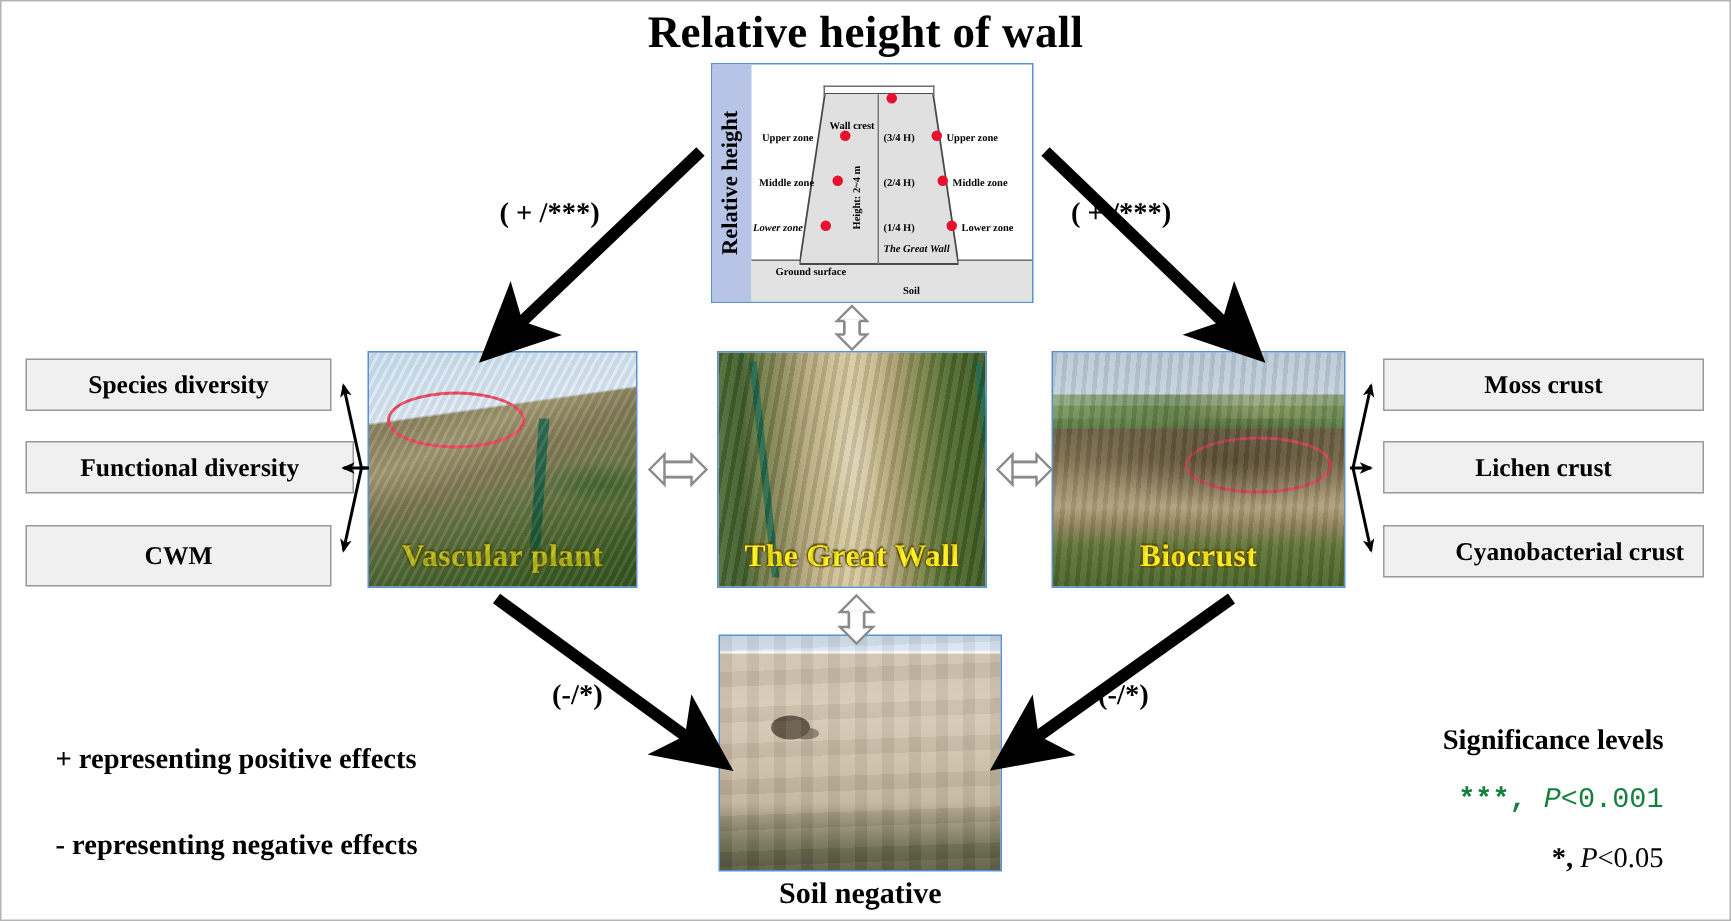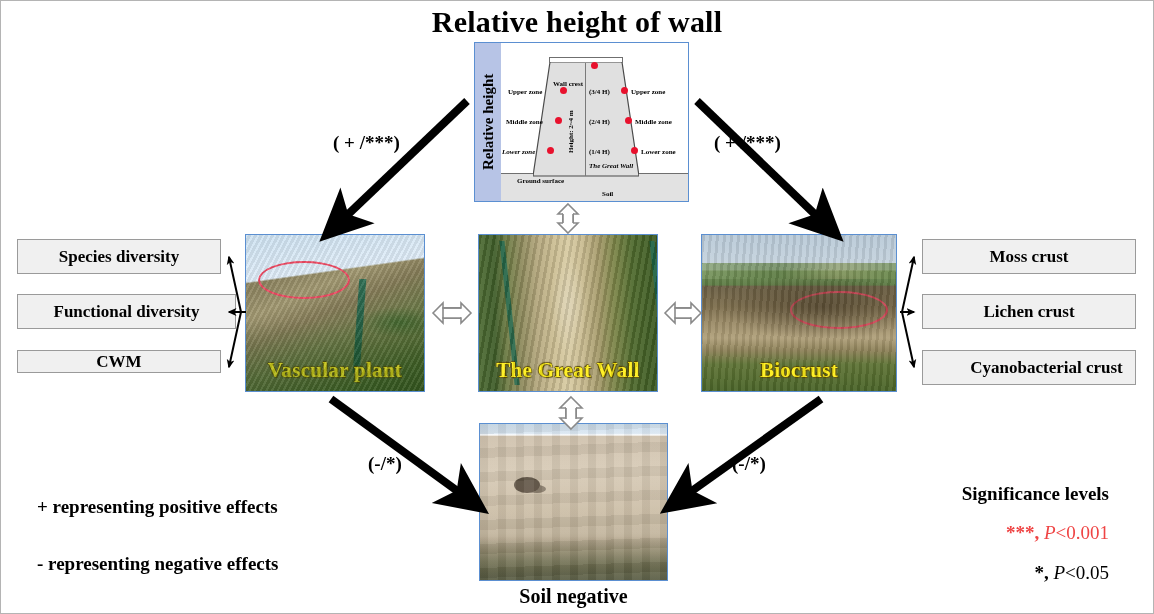--- a/index.html
+++ b/index.html
@@ -340,21 +340,21 @@
 
   <div class="photo p-soil" style="left:478px; top:422px; width:189px; height:158px;"></div>
   <div class="txt" style="left:478px; top:585px; width:189px; text-align:center; font-size:20px;">Soil negative</div>
 
   <div class="lbl-box" style="left:16px; top:238px; width:204px; height:35px;justify-content:center;">
     <span>Species diversity</span>
   </div>
   <div class="lbl-box" style="left:16px; top:293px; width:219px; height:35px;">
     <span>Functional diversity</span>
   </div>
-  <div class="lbl-box" style="left:16px; top:349px; width:204px; height:23px;">
+  <div class="lbl-box" style="left:16px; top:349px; width:204px; height:41px;">
     <span>CWM</span>
   </div>
 
   <div class="lbl-box" style="left:921px; top:238px; width:214px; height:35px;">
     <span>Moss crust</span>
   </div>
   <div class="lbl-box" style="left:921px; top:293px; width:214px; height:35px;">
     <span>Lichen crust</span>
   </div>
   <div class="lbl-box" style="left:921px; top:349px; width:214px; height:35px;padding-left:35px;">
@@ -364,21 +364,21 @@
   <div class="txt edge-lbl" style="left:332px; top:132px;">( + /***)</div>
   <div class="txt edge-lbl" style="left:713px; top:132px;">( + /***)</div>
   <div class="txt edge-lbl" style="left:367px; top:453px;">(-/*)</div>
   <div class="txt edge-lbl" style="left:731px; top:453px;">(-/*)</div>
 
   <div class="txt legend-line" style="left:36px; top:496px;">+ representing positive effects</div>
   <div class="txt sig-title" style="left:0px; top:483px; width:1108px; text-align:right;">Significance levels</div>
 
   <div class="txt legend-line" style="left:36px; top:553px;">- representing negative effects</div>
   <div style="position:absolute; left:0; top:521px; width:1108px; text-align:right;
-              font-family:Liberation Serif, serif; font-size:19px; color:#ef4444;">
+              font-family:Liberation Mono, monospace; font-size:19px; color:#15803d;">
     <span style="font-weight:bold;">***, </span><span style="font-style:italic;">P</span><span>&lt;0.001</span>
   </div>
   <div style="position:absolute; left:0; top:561px; width:1108px; text-align:right;
               font-family:'Liberation Serif', serif; font-size:19px; color:#000;">
     <span style="font-weight:bold;">*, </span><span style="font-style:italic;">P</span><span>&lt;0.05</span>
   </div>
 
   <svg id="arrows" viewBox="0 0 1154 614">
     <defs>
       <marker id="thickhead" markerWidth="7" markerHeight="7" refX="3.2" refY="3.5" orient="auto" markerUnits="strokeWidth">

